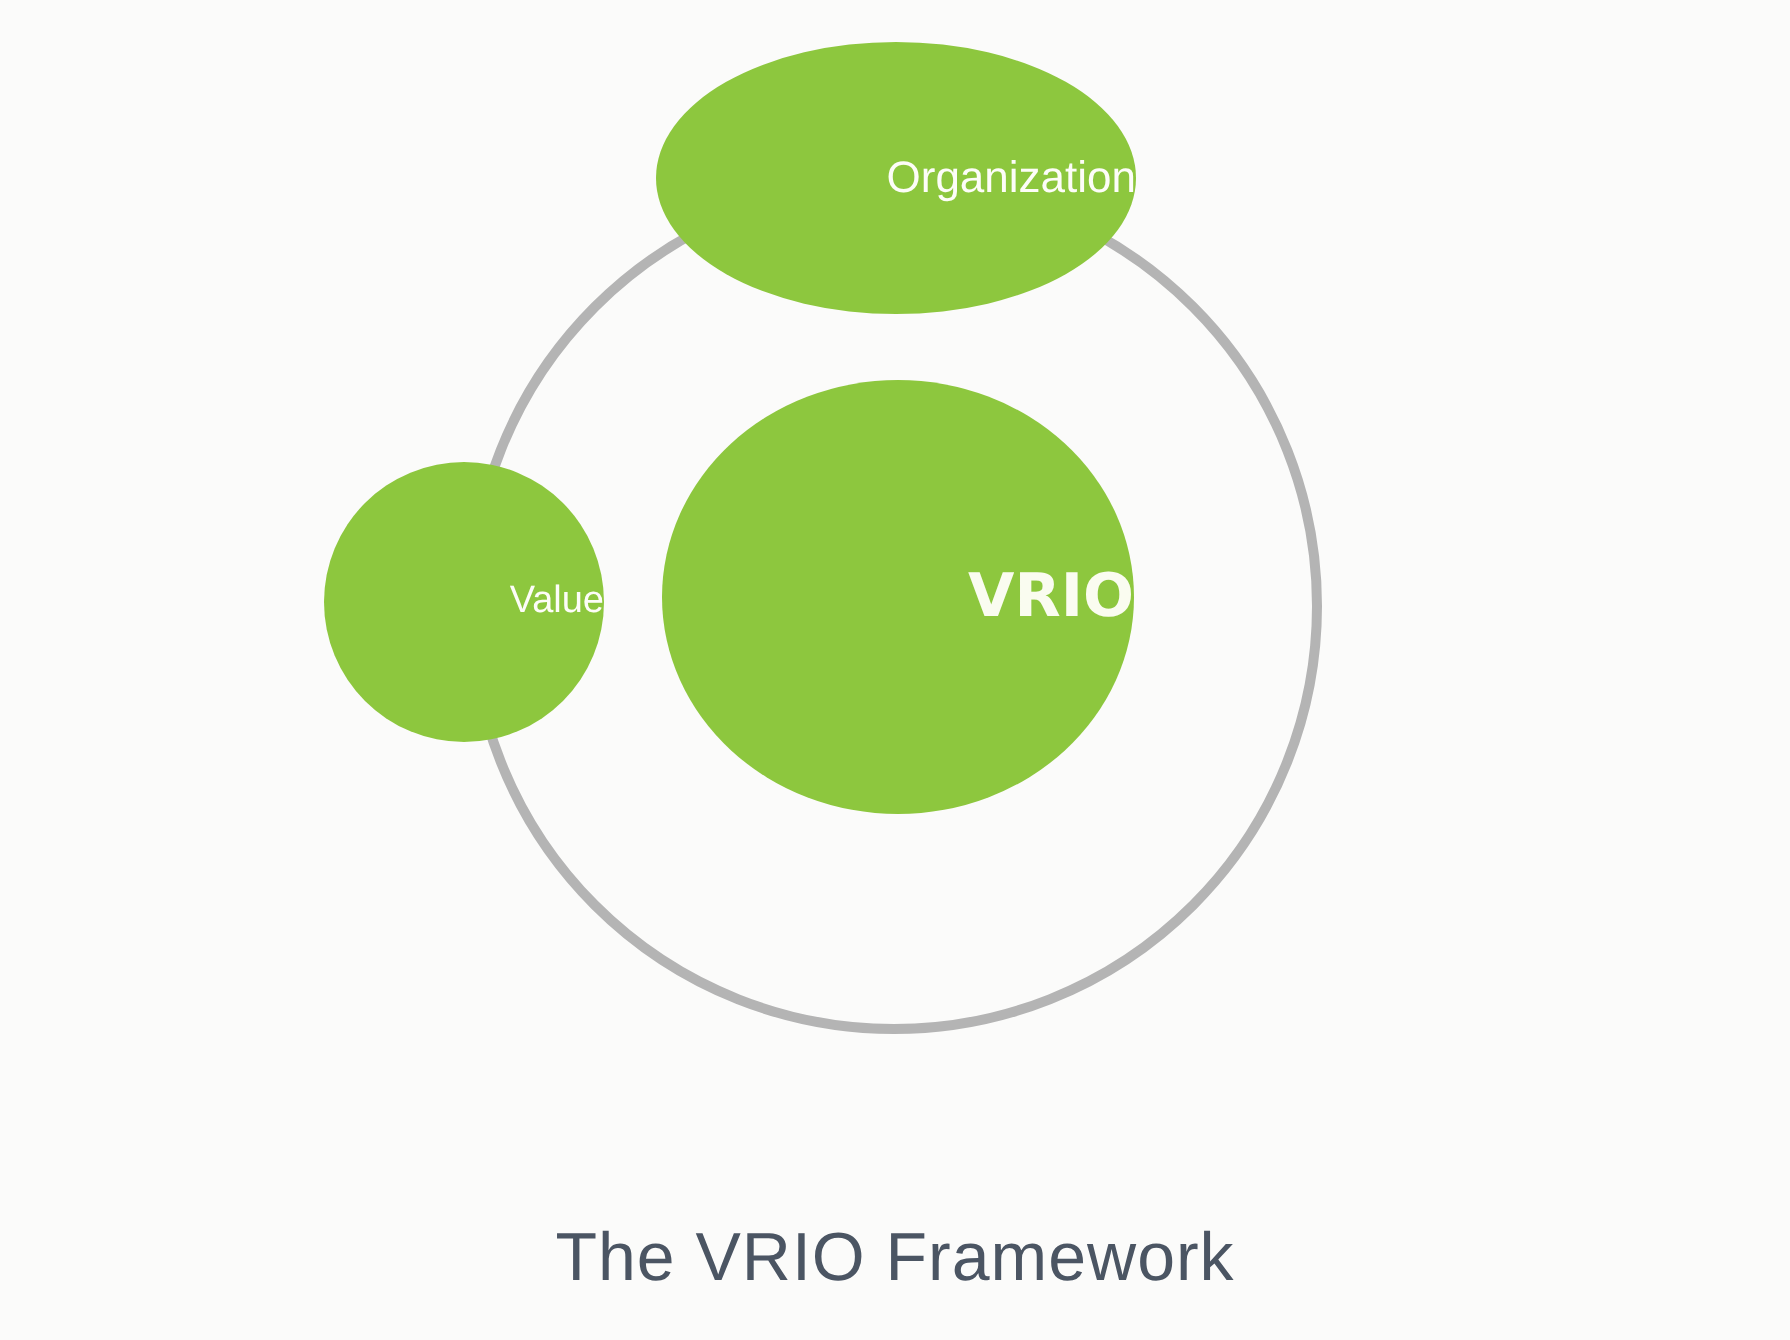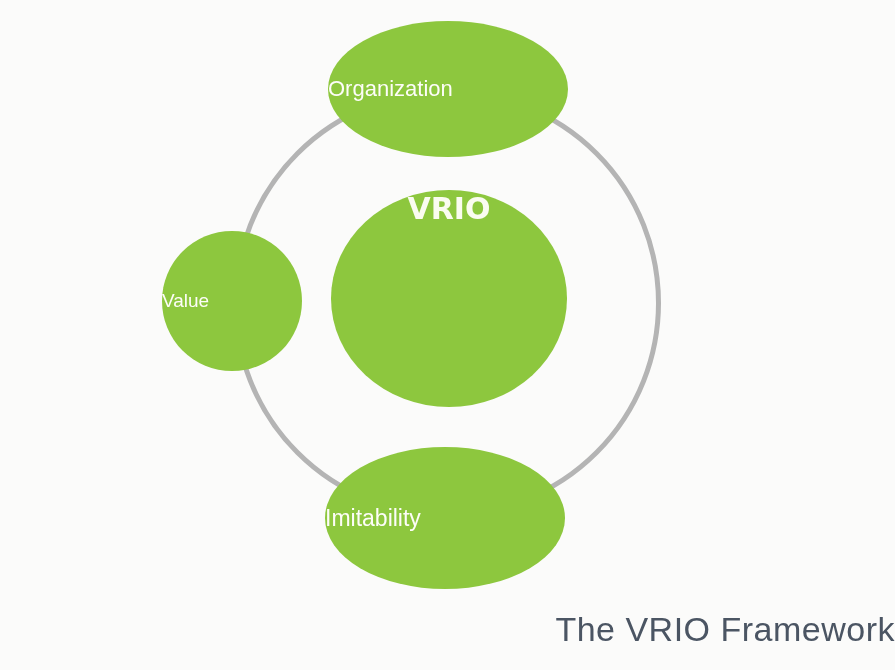--- a/index.html
+++ b/index.html
@@ -29,43 +29,42 @@
     height: 428px;
     border: 5px solid var(--ring);
     border-radius: 50%;
   }
   .node {
     position: absolute;
     background: var(--green);
     border-radius: 50%;
     display: flex;
     align-items: center;
-    justify-content: flex-start;
+    justify-content: flex-end;
     color: var(--node-text);
     text-align: center;
   }
   .node-top    { left: 328px; top: 21px;  width: 240px; height: 136px; font-size: 22px; }
   .node-left   { left: 162px; top: 231px; width: 140px; height: 140px; font-size: 19px; }
   .node-right  { left: 591px; top: 229px; width: 142px; height: 142px; font-size: 22px; }
   .node-bottom { left: 325px; top: 447px; width: 240px; height: 142px; font-size: 23px; }
   .node-center {
     left: 331px; top: 190px; width: 236px; height: 217px;
     font-family: "DejaVu Sans", sans-serif;
     font-weight: 700;
     font-size: 30px;
     line-height: 1.25;
     color: #fafcf0;
-    flex-direction: column;
   }
   .caption {
     position: absolute;
     left: 0;
     top: 610px;
     width: 895px;
-    text-align: right;
+    text-align: center;
     font-size: 34px;
     color: var(--caption);
     letter-spacing: 0.5px;
   }
 </style>
 </head>
 <body>
 
 <div class="canvas">
 
@@ -73,23 +72,20 @@
 
   <div class="node node-top">
     <span>Organization</span>
   </div>
 
   <div class="node node-left">
     <span>Value</span>
   </div>
 
 
-  <div class="node node-bottom">
-    <span>Imitability</span>
-  </div>
 
   <div class="node node-center">
     <span>VRIO</span>
   </div>
 
   <div class="caption">The VRIO Framework</div>
 
 </div>
 
 </body></html>

